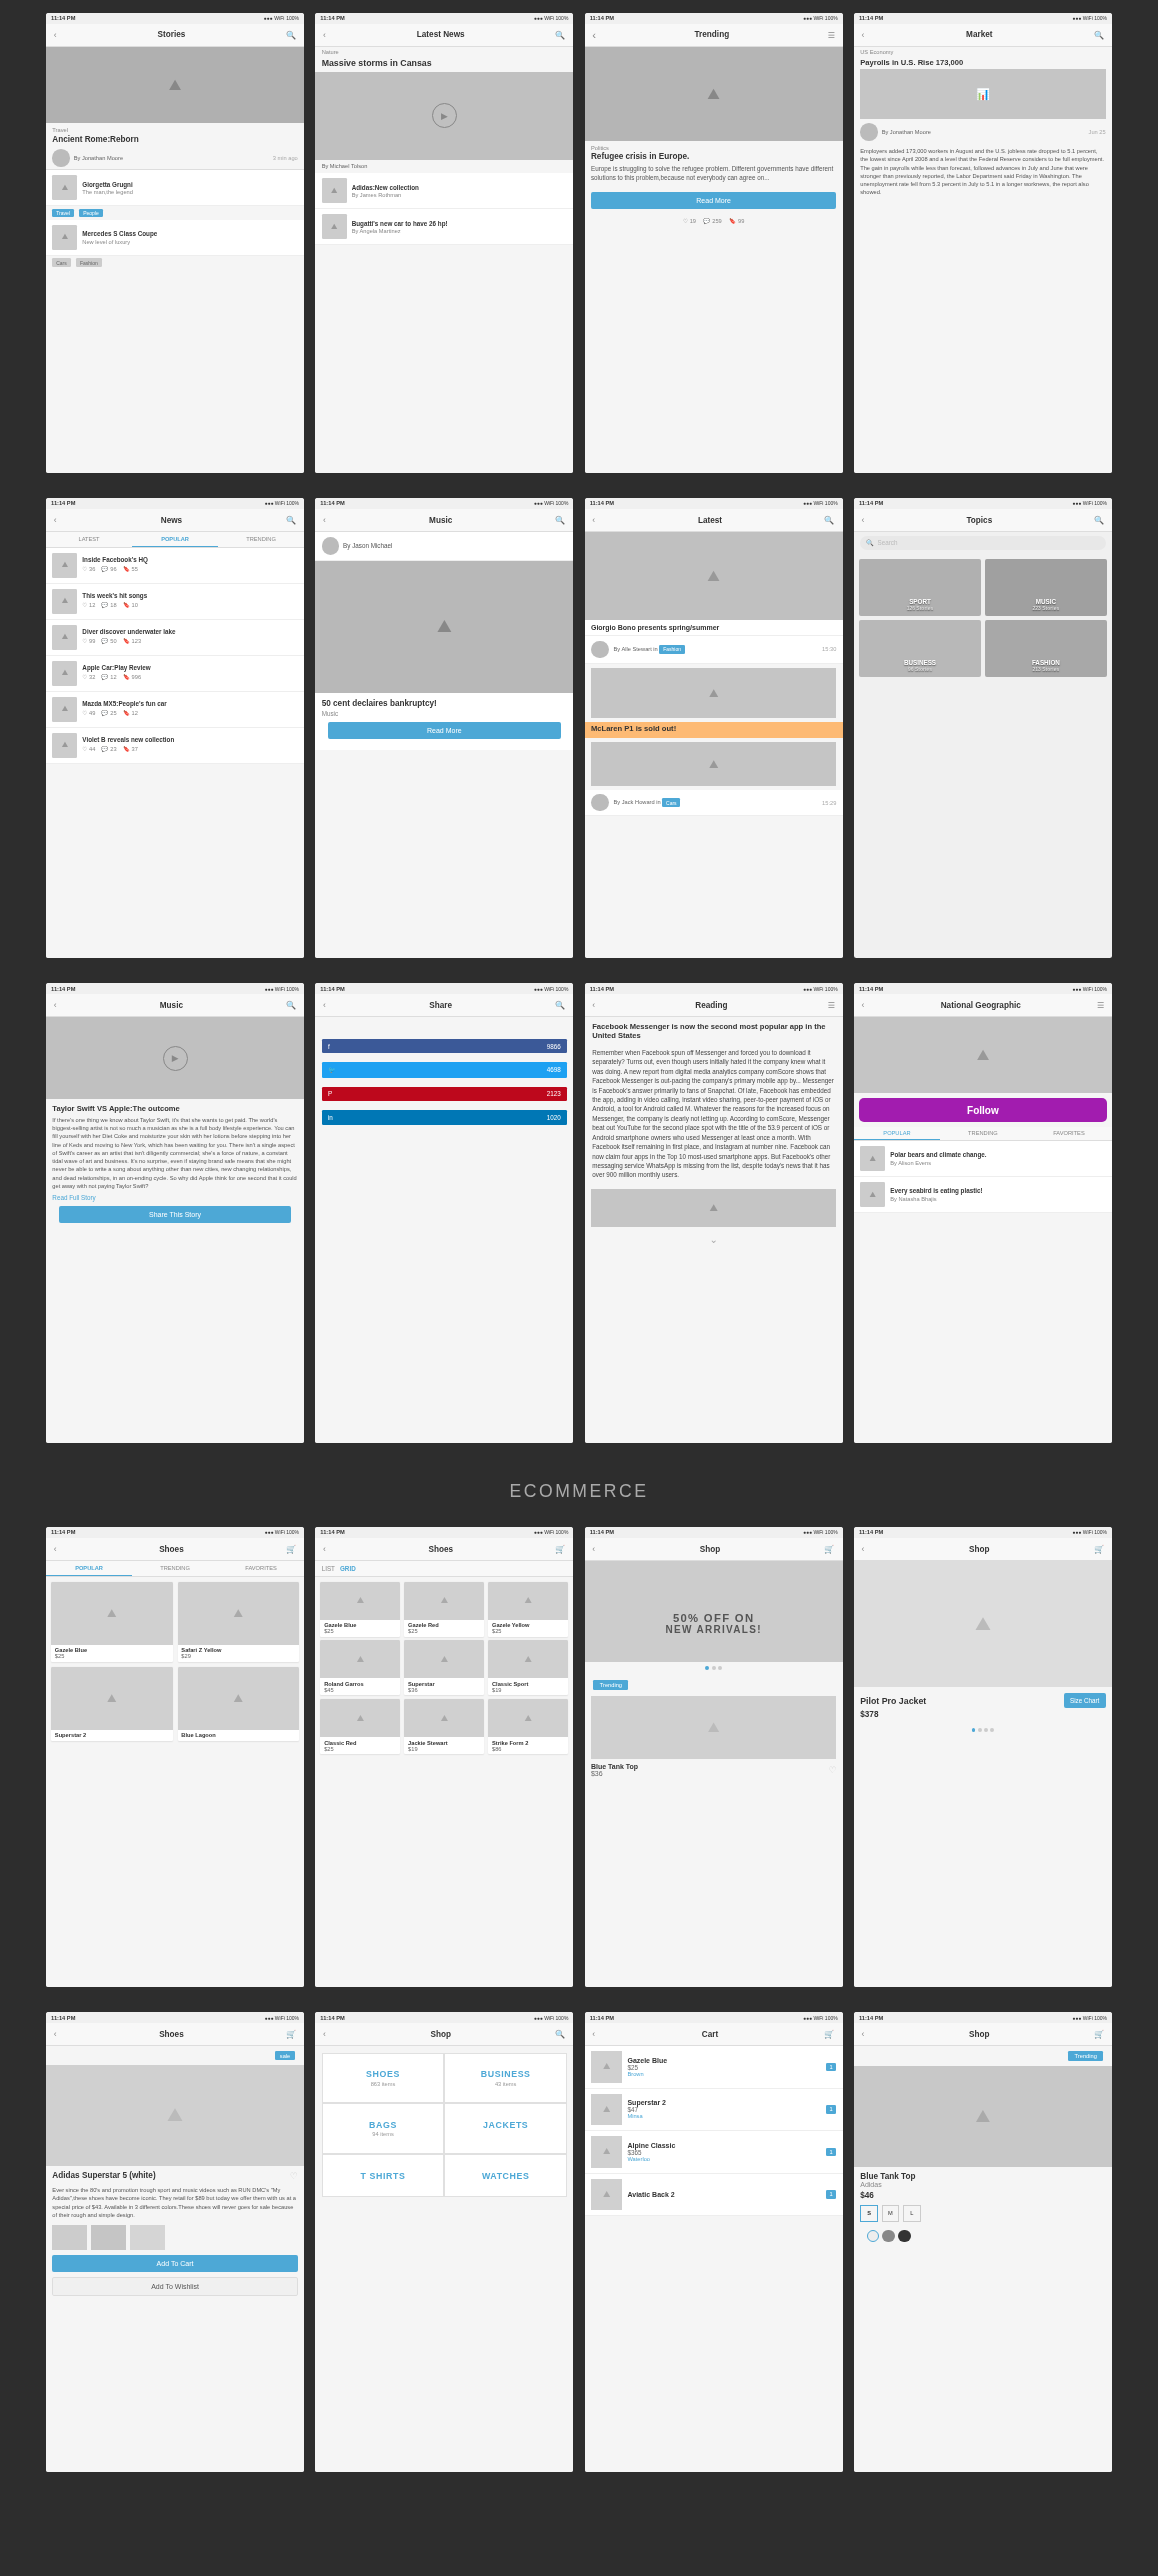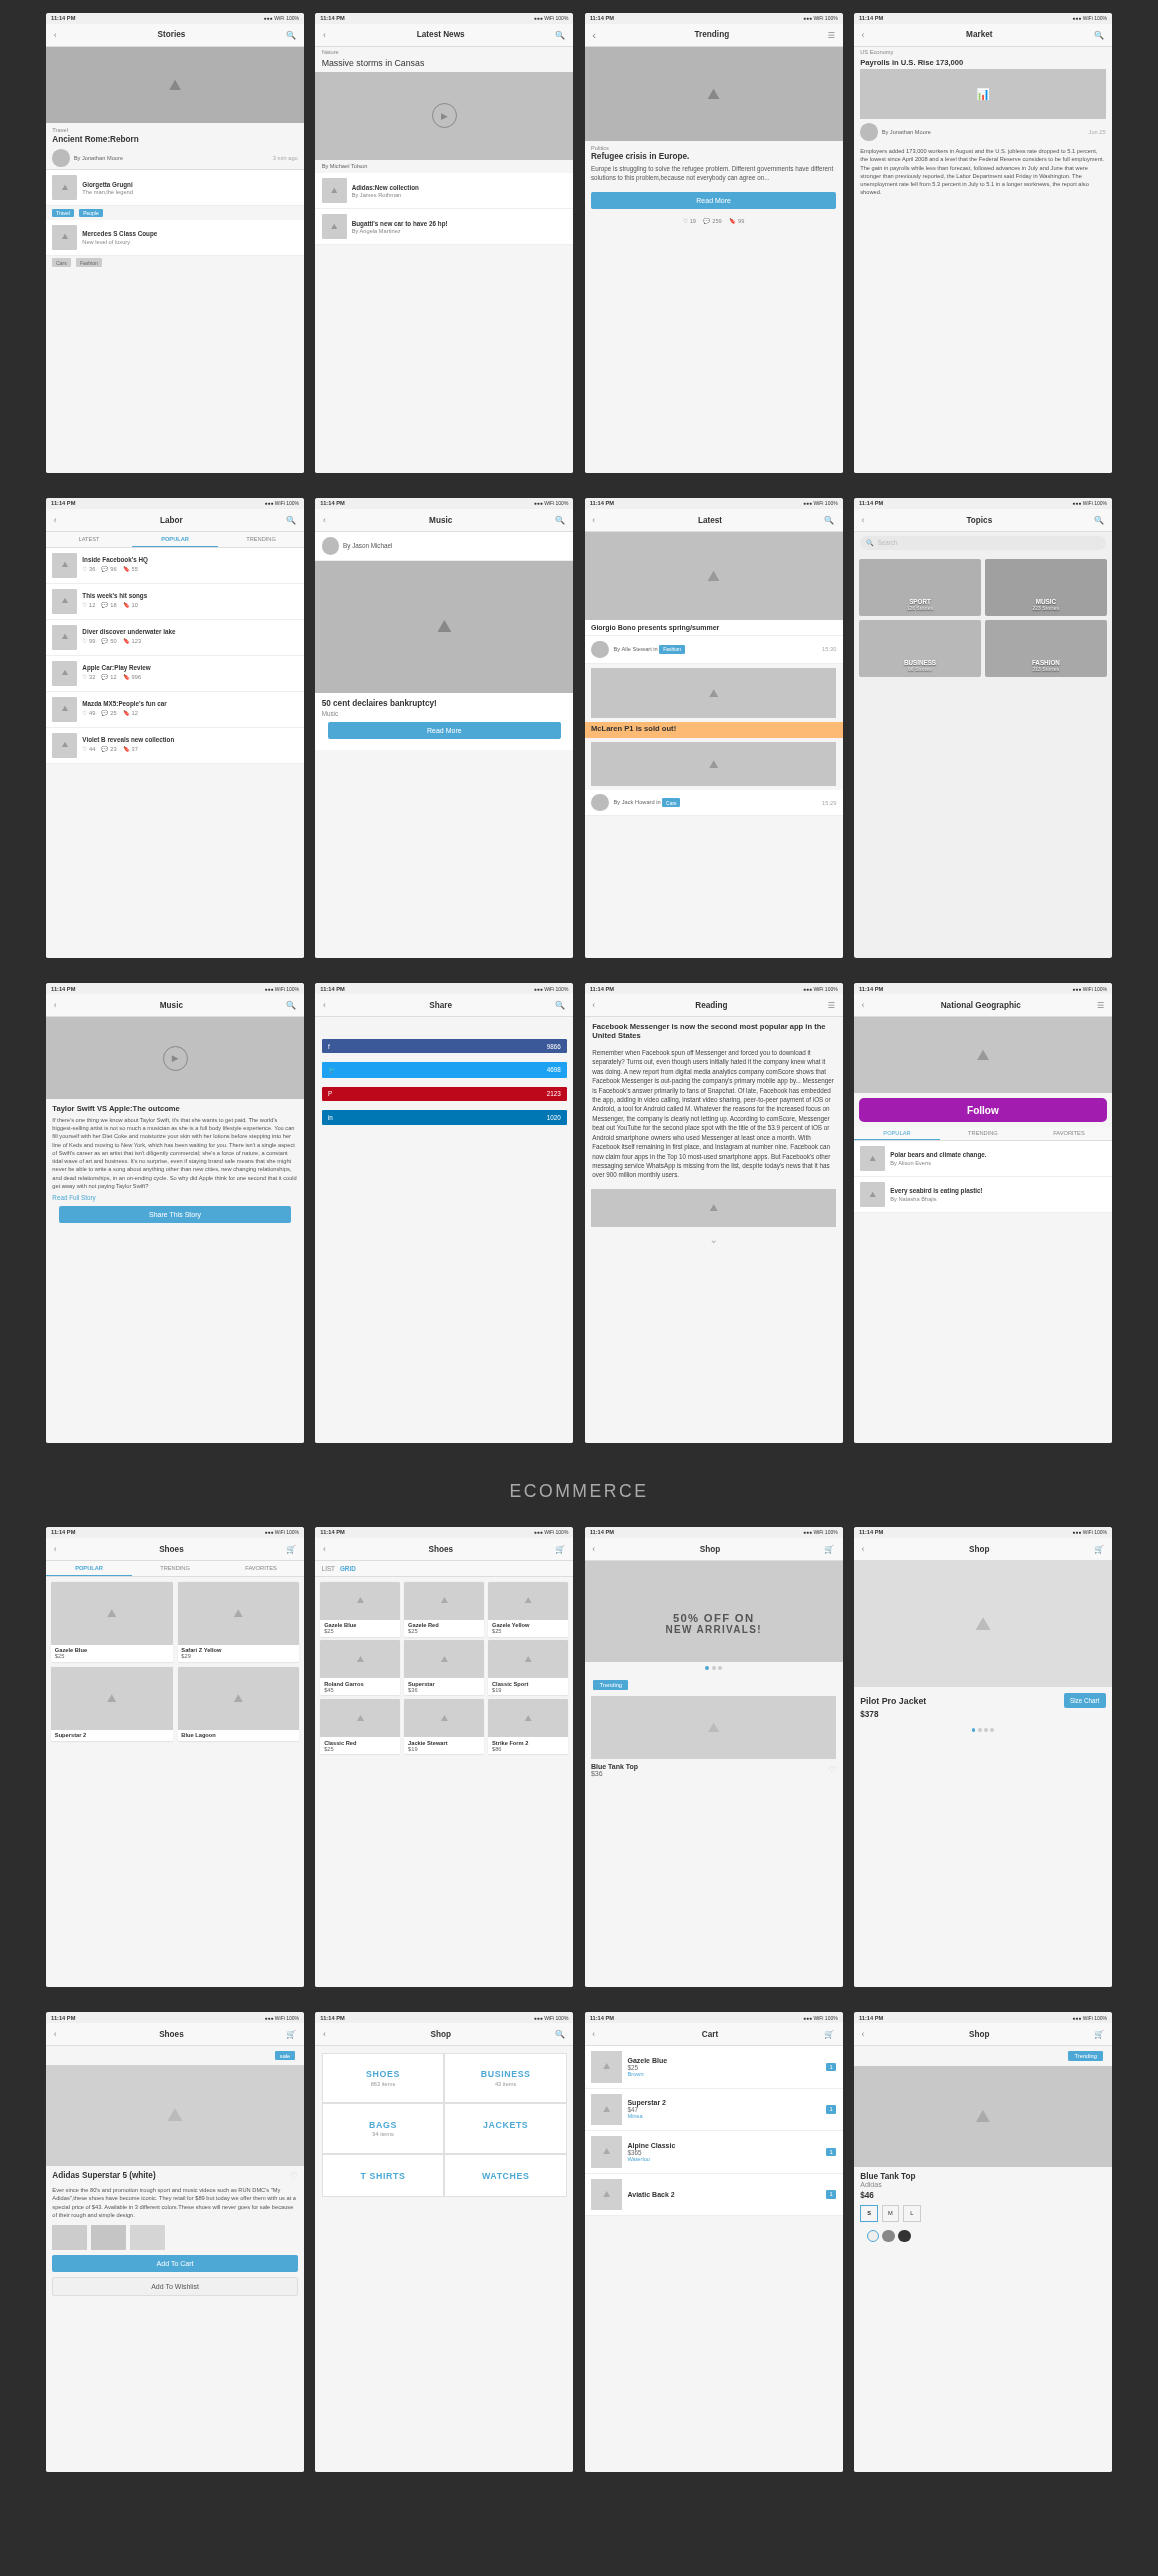--- a/index.html
+++ b/index.html
@@ -500,21 +500,21 @@
     </div>
     <div class="nav-bar">
       <span class="nav-arrow">‹</span>
       <div>
         <div class="nav-title">Latest News</div>
       </div>
       <span class="nav-icon">🔍</span>
     </div>
     <div class="content-area">
       <div style="padding:2.5px 6.3px;font-size:5.7px;color:#888;">Nature</div>
-      <div style="padding:0 6.3px 3.8px;font-size:8.8px;font-weight:400;">Massive storms in Cansas</div>
+      <div style="padding:0 6.3px 3.8px;font-size:8.8px;font-weight:700;">Massive storms in Cansas</div>
       <div style="background:#c0c0c0;height:88px;display:flex;align-items:center;justify-content:center;">
         <div class="play-overlay">▶</div>
       </div>
       <div style="padding:3.8px 6.3px;font-size:5.7px;color:#666;">By Michael Tolson</div>
       <div class="list-item">
         <div class="list-thumb">⛰</div>
         <div class="list-content">
           <div class="list-title">Adidas:New collection</div>
           <div class="list-meta">By James Rothman</div>
         </div>
@@ -592,21 +592,21 @@
 
   <div class="phone-screen">
     <div class="status-bar">
       <span class="time">11:14 PM</span>
       <div class="status-icons">
           <span>●●● WiFi 100%</span>
         </div>
     </div>
     <div class="nav-bar">
       <span class="nav-arrow">‹</span>
-      <span class="nav-title">Labor</span>
+      <span class="nav-title">News</span>
       <span class="nav-icon">🔍</span>
     </div>
     <div class="tab-bar">
       <div class="tab-item">LATEST</div>
       <div class="tab-item active">POPULAR</div>
       <div class="tab-item">TRENDING</div>
     </div>
     <div class="content-area">
       <div class="list-item">
         <div class="list-thumb">⛰</div>

